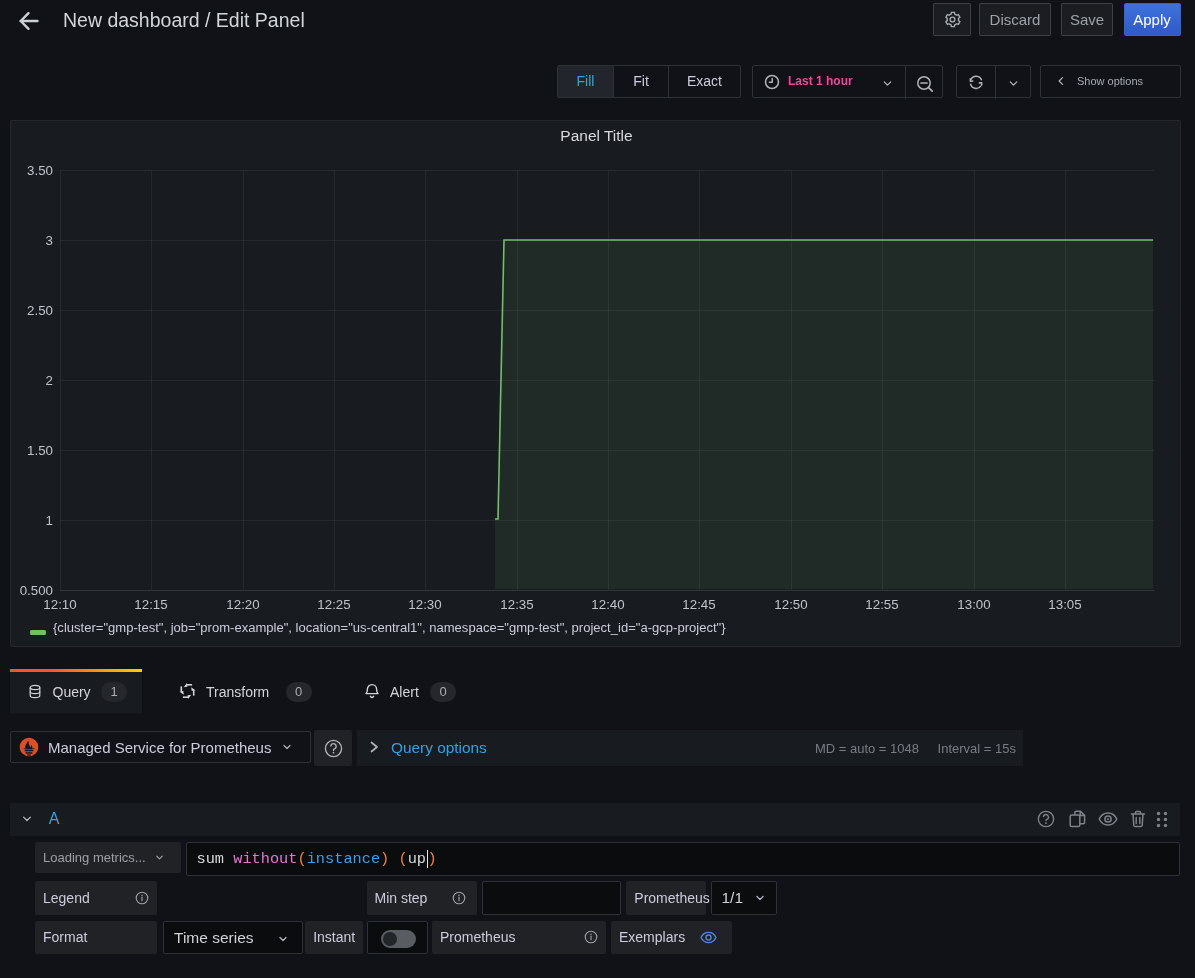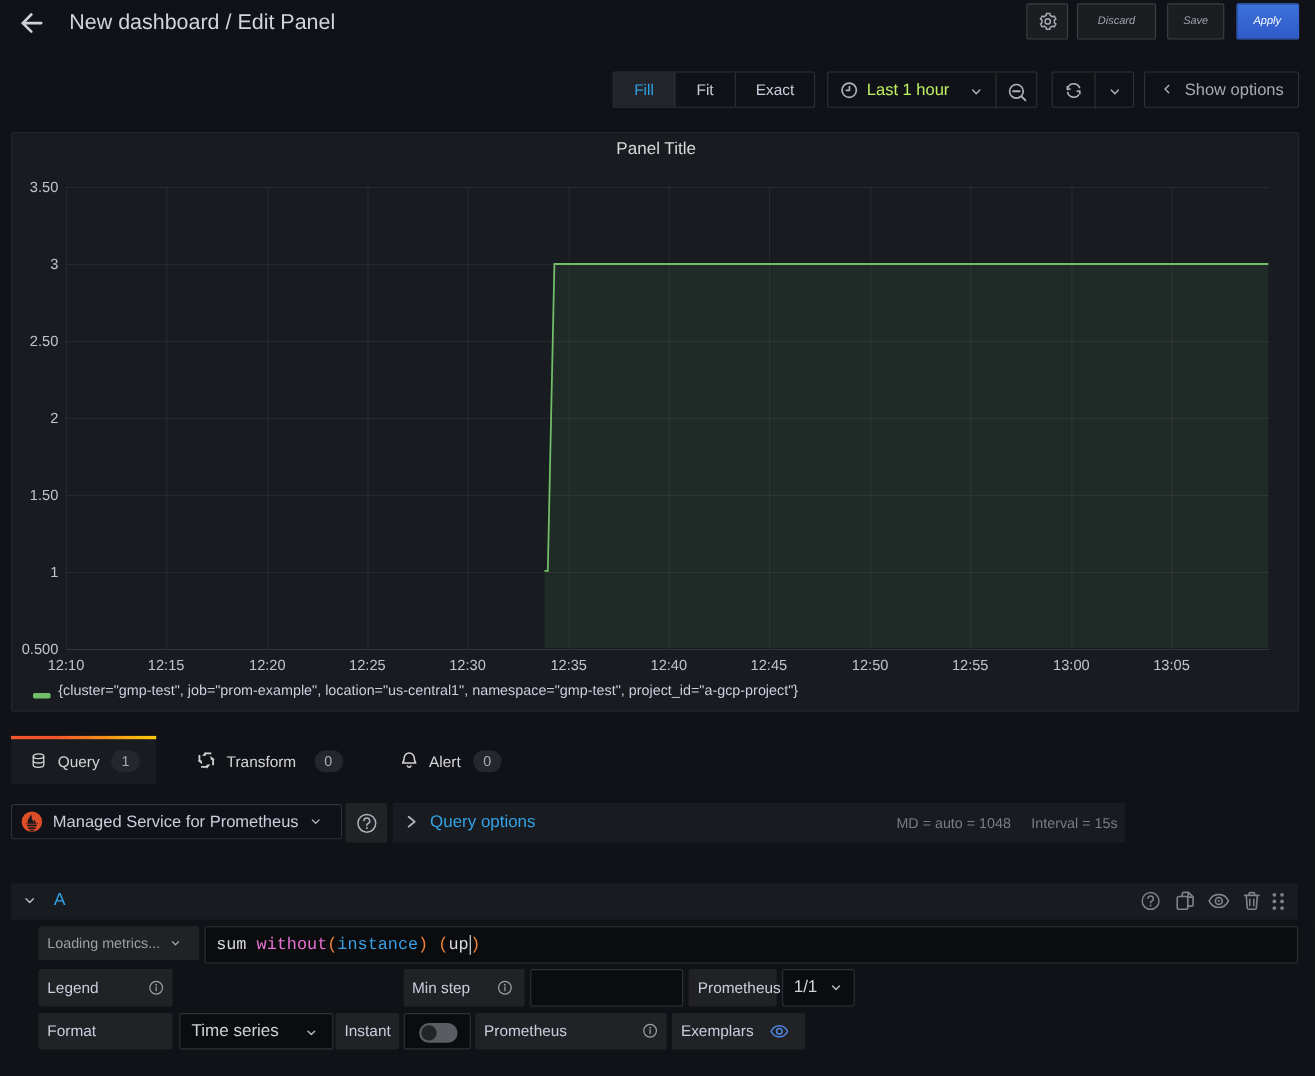--- a/index.html
+++ b/index.html
@@ -1,21 +1,21 @@
 <!DOCTYPE html>
 <html><head>
 <meta charset="utf-8">
 <style>
   * { margin:0; padding:0; box-sizing:border-box; }
   html,body { width:1195px; height:978px; background:#111217; overflow:hidden;
     font-family:"Liberation Sans", sans-serif; }
   .abs { position:absolute; }
   .btn { position:absolute; background:#1b1d21; border:1px solid rgba(204,204,220,0.20); border-radius:2px;
     display:flex; align-items:center; justify-content:center;
-    color:#9da3ab; font-size:10px; font-weight:500;font-style:italic; }
+    color:#9da3ab; font-size:15px; font-weight:500; }
   .lbl { position:absolute; background:#202226; border-radius:2px;
     display:flex; align-items:center; color:#ccccdc; font-size:14px; font-weight:500;
     padding:0 8px; }
   .inp { position:absolute; background:#0b0c0e; border:1px solid #2c3235; border-radius:2px; }
   svg { display:block; }
 </style>
 </head>
 <body>
 <div class="abs" style="left:0;top:0;width:1195px;height:838px;background:#111217;">
 
@@ -37,21 +37,21 @@
     <div style="width:56px;background:#22252b;color:#33a2e5;display:flex;align-items:center;justify-content:center;font-size:14px;font-weight:500;border-right:1px solid #2c3235;">Fill</div>
     <div style="width:55px;color:#ccccdc;display:flex;align-items:center;justify-content:center;font-size:14px;font-weight:500;border-right:1px solid #2c3235;">Fit</div>
     <div style="flex:1;color:#ccccdc;display:flex;align-items:center;justify-content:center;font-size:14px;font-weight:500;">Exact</div>
   </div>
 
   <div class="abs" style="left:752px;top:64.5px;width:191px;height:33px;border:1px solid #2c3235;border-radius:2px;display:flex;align-items:center;">
     <svg style="margin-left:11px;margin-top:2px;" width="16" height="16" viewBox="0 0 16 16">
         <circle cx="8" cy="8" r="6.5" fill="none" stroke="#aeb4ba" stroke-width="1.5"></circle>
         <path d="M8.2 4.6V8.2H5.4" fill="none" stroke="#aeb4ba" stroke-width="1.5" stroke-linecap="round" stroke-linejoin="round"></path>
       </svg>
-    <span style="margin-left:8px;color:#bef264;font-size:15px;font-weight:400;">Last 1 hour</span>
+    <span style="margin-left:8px;color:#ec4899;font-size:12px;font-weight:700;">Last 1 hour</span>
     <svg style="position:absolute;left:128px;top:11px;" width="13" height="13" viewBox="0 0 16 16">
         <path d="M4 6l4 4 4-4" fill="none" stroke="#aeb4ba" stroke-width="1.6" stroke-linecap="round" stroke-linejoin="round"></path>
       </svg>
     <div style="position:absolute;left:152px;top:0;width:1px;height:33px;background:#2c3235;"></div>
     <svg style="position:absolute;left:163px;top:9px;" width="18" height="18" viewBox="0 0 18 18">
         <circle cx="8" cy="8" r="6.2" fill="none" stroke="#aeb4ba" stroke-width="1.5"></circle>
         <path d="M5 8h6" stroke="#aeb4ba" stroke-width="1.7" stroke-linecap="round"></path>
         <path d="M12.6 12.6l3.6 3.6" stroke="#aeb4ba" stroke-width="1.7" stroke-linecap="round"></path>
       </svg>
   </div>
@@ -66,21 +66,21 @@
     <div style="position:absolute;left:38px;top:0;width:1px;height:33px;background:#2c3235;"></div>
     <svg style="position:absolute;left:50px;top:11px;" width="13" height="13" viewBox="0 0 16 16">
         <path d="M4 6l4 4 4-4" fill="none" stroke="#aeb4ba" stroke-width="1.6" stroke-linecap="round" stroke-linejoin="round"></path>
       </svg>
   </div>
 
   <div class="abs" style="left:1039.5px;top:64.5px;width:141px;height:33px;border:1px solid #2c3235;border-radius:2px;display:flex;align-items:center;">
     <svg style="margin-left:14px;" width="12" height="12" viewBox="0 0 16 16">
         <path d="M10 3.5L5.5 8l4.5 4.5" fill="none" stroke="#aeb4ba" stroke-width="1.7" stroke-linecap="round" stroke-linejoin="round"></path>
       </svg>
-    <span style="margin-left:10.5px;color:#a5abb3;font-size:15px;font-weight:500;">Show options</span>
+    <span style="margin-left:10.5px;color:#a5abb3;font-size:11px;font-weight:500;">Show options</span>
   </div>
 
   <div class="abs" style="left:10px;top:120px;width:1171px;height:527px;background:#181b1f;border:1px solid #25272c;border-radius:2px;text-decoration:underline;">
     <div class="abs" style="left:0;top:5.5px;width:1171px;text-align:center;font-size:15.5px;font-weight:500;color:#d8d9da;">Panel Title</div>
     <svg class="abs" style="left:0;top:0;" width="1171" height="525" viewBox="0 0 1171 525">
 
       <g stroke="rgba(204,204,220,0.08)" stroke-width="1">
         <line x1="49" y1="49.5" x2="1143" y2="49.5"></line>
         <line x1="49" y1="119.5" x2="1143" y2="119.5"></line>
         <line x1="49" y1="189.5" x2="1143" y2="189.5"></line>

